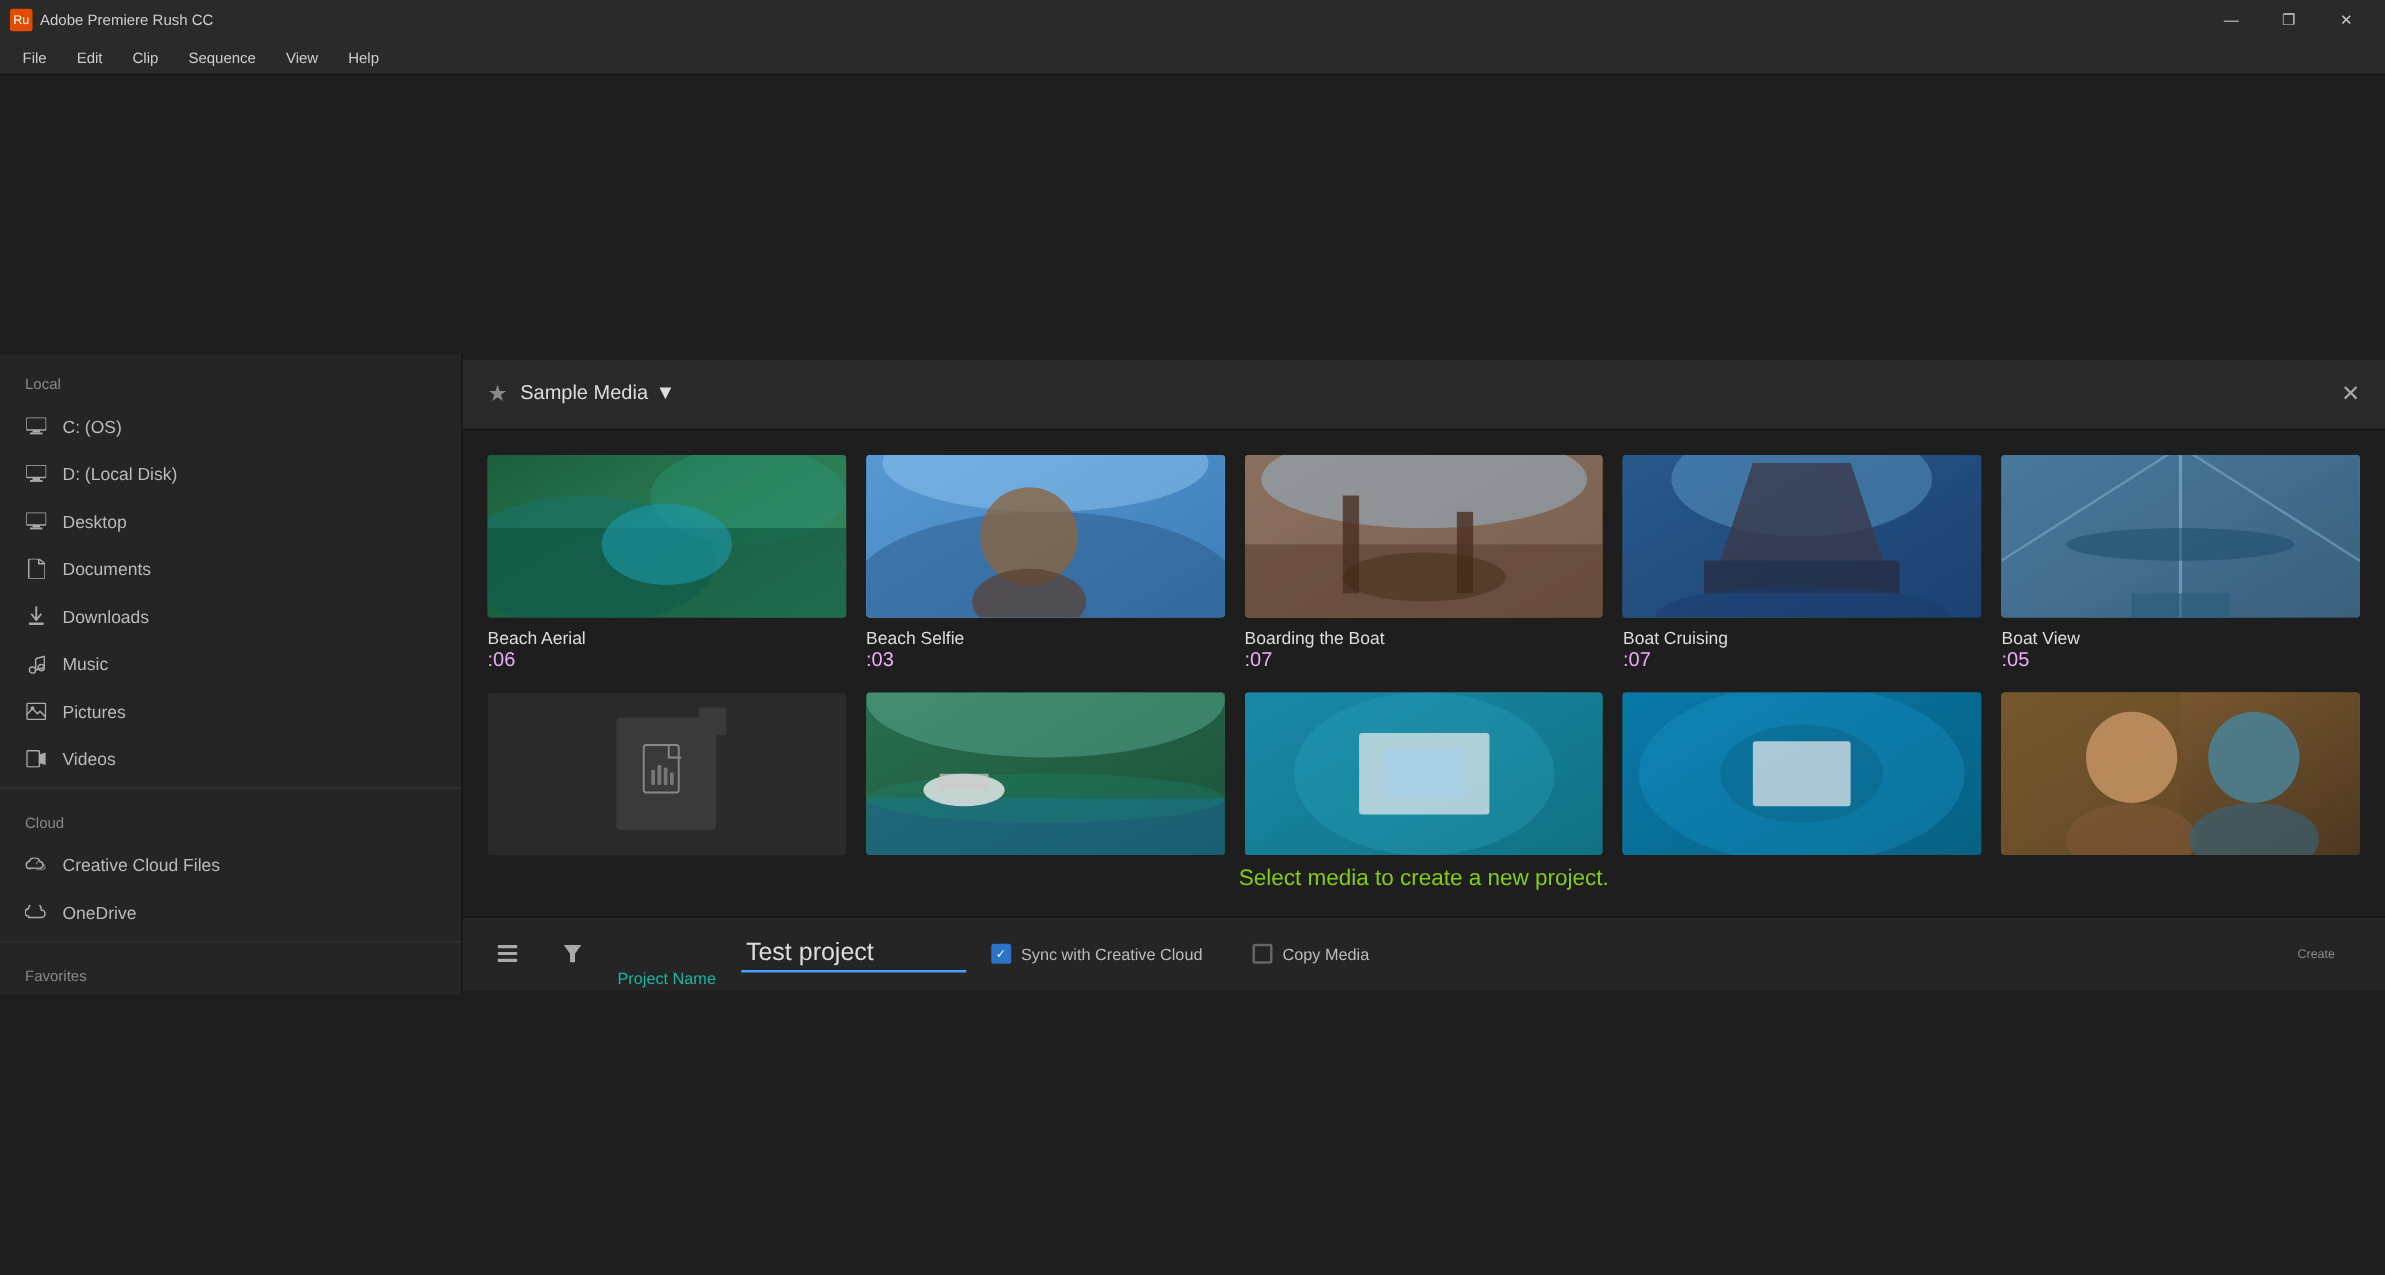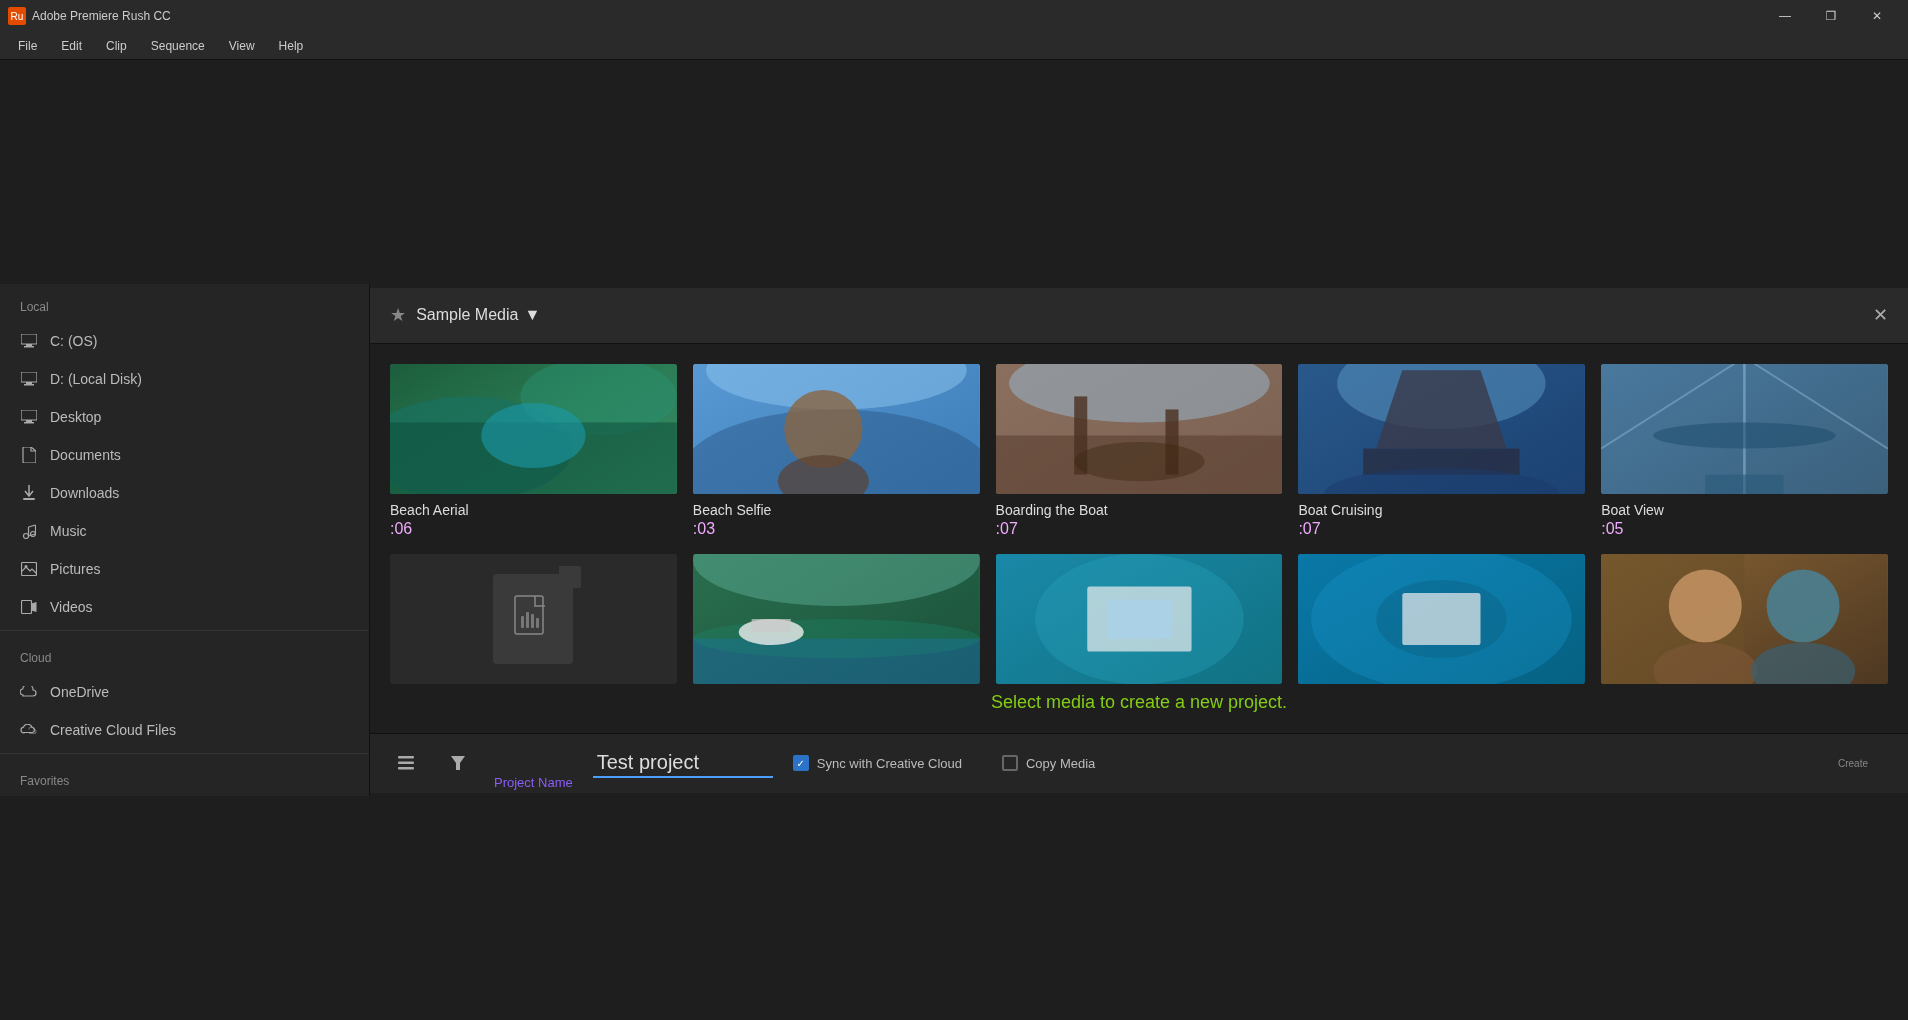--- a/index.html
+++ b/index.html
@@ -248,21 +248,21 @@
       align-items: center;
       justify-content: center;
       background: transparent;
       border: none;
       color: #aaa;
       cursor: pointer;
       font-size: 16px;
     }
     #project-name-label {
       font-size: 13px;
-      color: #8b5cf6;
+      color: #14b8a6;
       margin-top: 39px;
     }
     #project-name-input {
       background: transparent;
       border: none;
       border-bottom: 2px solid #4d9fff;
       color: #ddd;
       font-size: 20px;
       padding: 2px 4px;
       width: 180px;
@@ -455,34 +455,34 @@
       <span>Videos</span>
     </div>
 
     <div class="sidebar-divider"></div>
 
     <div class="sidebar-section-label">Cloud</div>
 
     <div class="sidebar-item">
       <div class="sidebar-icon">
         <svg width="18" height="12" viewBox="0 0 18 12" fill="none" stroke="currentColor" stroke-width="1.2">
-            <path d="M3 9a3 3 0 01-.3-5.97A5 5 0 0113 4a3 3 0 010 6H3z"></path>
-          </svg>
-      </div>
-      <span>OneDrive</span>
-    </div>
-
-    <div class="sidebar-item">
-      <div class="sidebar-icon">
-        <svg width="18" height="12" viewBox="0 0 18 12" fill="none" stroke="currentColor" stroke-width="1.2">
             <path d="M4 9a3 3 0 01-.5-5.95A4.5 4.5 0 0112 3.5a2.5 2.5 0 01-.1 5H4z"></path>
             <path d="M9 5.5a2.5 2.5 0 015 0 2 2 0 010 4H9" opacity="0.5"></path>
           </svg>
       </div>
       <span>Creative Cloud Files</span>
+    </div>
+
+    <div class="sidebar-item">
+      <div class="sidebar-icon">
+        <svg width="18" height="12" viewBox="0 0 18 12" fill="none" stroke="currentColor" stroke-width="1.2">
+            <path d="M3 9a3 3 0 01-.3-5.97A5 5 0 0113 4a3 3 0 010 6H3z"></path>
+          </svg>
+      </div>
+      <span>OneDrive</span>
     </div>
 
     <div class="sidebar-divider"></div>
 
     <div class="sidebar-section-label">Favorites</div>
   </div>
 
   <div id="content">
 
     <div id="media-header">

